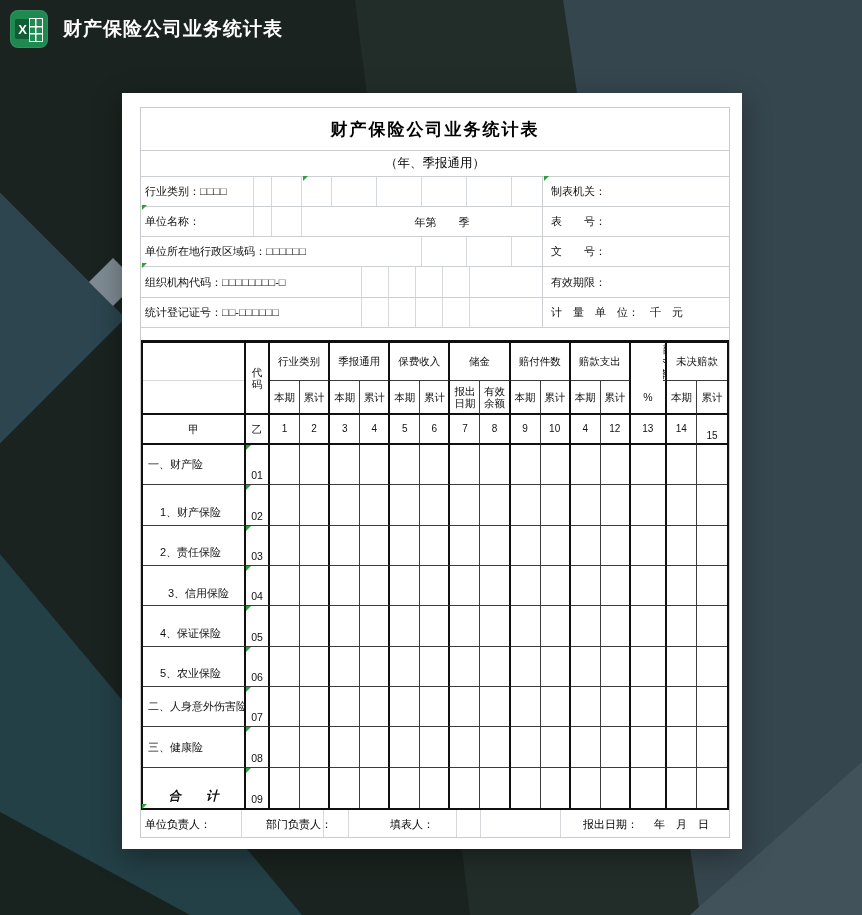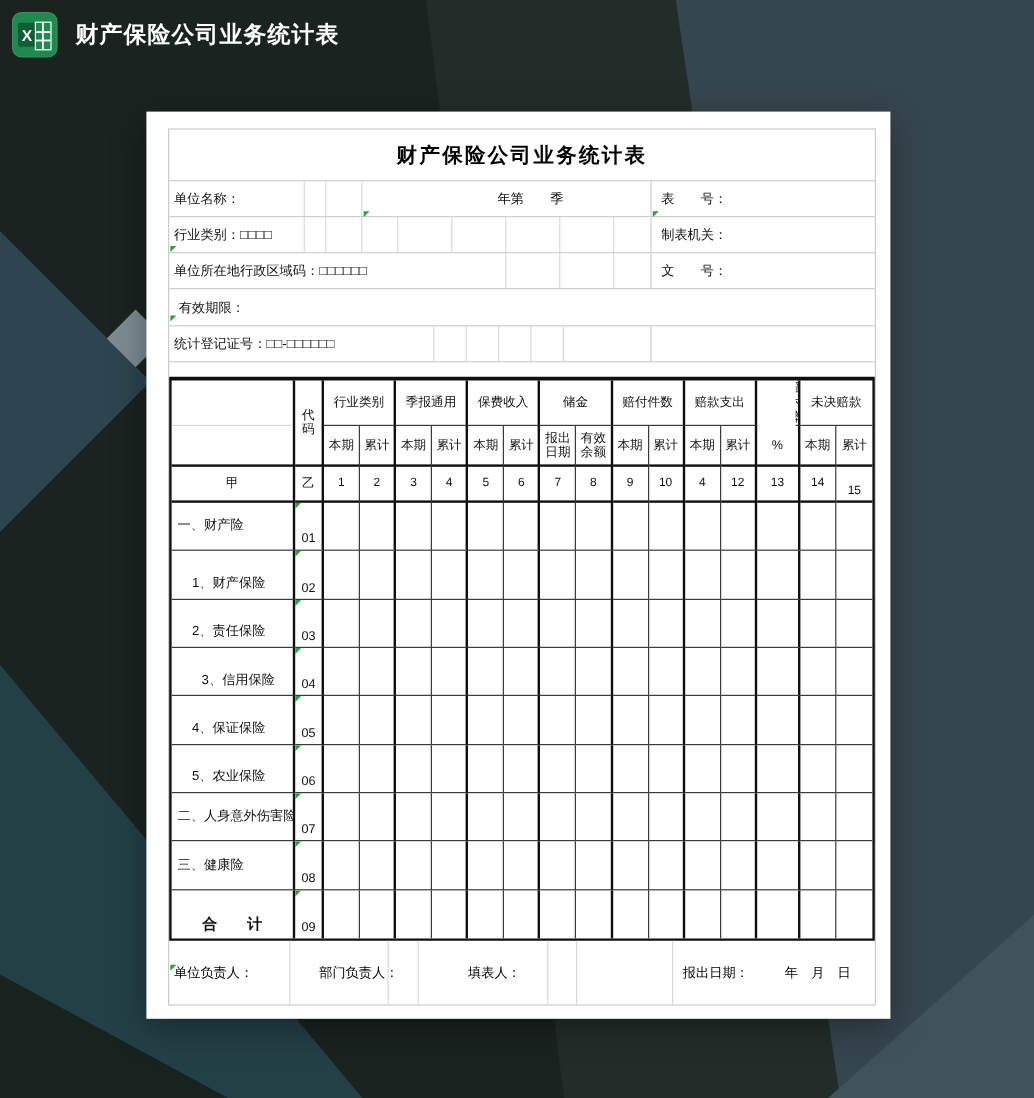--- a/index.html
+++ b/index.html
@@ -77,78 +77,90 @@
   <div class="xlicon">
     <div class="xl-x">X</div>
     <div class="xl-grid"></div>
   </div>
   <div class="apptitle">财产保险公司业务统计表</div>
 </div>
 
 <div class="paper">
   <div class="content" id="content">
     <div class="trow">财产保险公司业务统计表</div>
-
-    <div class="irow" style="height:29px">
-      <div class="ileft">
-        <span>单位名称：</span>
-        <i class="vdiv" style="left:112px"></i>
-          <i class="vdiv" style="left:130px"></i>
-          <i class="vdiv" style="left:160px"></i>
-        <span class="yq">年第　　季</span>
-      </div>
-      <div class="iright">
-          <span>表　　号：</span>
-        </div>
-    </div>
+    <div class="srow">（年、季报通用）</div>
 
     <div class="irow" style="height:29px">
       <div class="ileft">
         <span>行业类别：□□□□</span>
         <i class="vdiv" style="left:112px"></i>
           <i class="vdiv" style="left:130px"></i>
           <i class="vdiv" style="left:160px"></i>
         <i class="vdiv" style="left:190px"></i>
           <i class="vdiv" style="left:235px"></i>
           <i class="vdiv" style="left:280px"></i>
         <i class="vdiv" style="left:325px"></i>
           <i class="vdiv" style="left:370px"></i>
       </div>
       <div class="iright">
           <span>制表机关：</span>
         </div>
     </div>
 
     <div class="irow" style="height:29px">
       <div class="ileft">
+        <span>单位名称：</span>
+        <i class="vdiv" style="left:112px"></i>
+          <i class="vdiv" style="left:130px"></i>
+          <i class="vdiv" style="left:160px"></i>
+        <span class="yq">年第　　季</span>
+      </div>
+      <div class="iright">
+          <span>表　　号：</span>
+        </div>
+    </div>
+
+    <div class="irow" style="height:29px">
+      <div class="ileft">
         <span>单位所在地行政区域码：□□□□□□</span>
         <i class="vdiv" style="left:280px"></i>
           <i class="vdiv" style="left:325px"></i>
           <i class="vdiv" style="left:370px"></i>
       </div>
       <div class="iright">
           <span>文　　号：</span>
         </div>
     </div>
 
     <div class="irow" style="height:30px">
+      <div class="ileft">
+        <span>组织机构代码：□□□□□□□□-□</span>
+        <i class="vdiv" style="left:220px"></i>
+          <i class="vdiv" style="left:247px"></i>
+          <i class="vdiv" style="left:274px"></i>
+        <i class="vdiv" style="left:301px"></i>
+          <i class="vdiv" style="left:328px"></i>
+      </div>
       <div class="iright">
           <span>有效期限：</span>
         </div>
     </div>
 
     <div class="irow" style="height:29px">
       <div class="ileft">
         <span>统计登记证号：□□-□□□□□□</span>
         <i class="vdiv" style="left:220px"></i>
           <i class="vdiv" style="left:247px"></i>
           <i class="vdiv" style="left:274px"></i>
         <i class="vdiv" style="left:301px"></i>
           <i class="vdiv" style="left:328px"></i>
       </div>
+      <div class="iright">
+          <span>计　量　单　位：　千　元</span>
+        </div>
     </div>
 
     <div class="gaprow"></div>
 
     <div class="stats" id="stats">
         <div class="c hdr trk bb2" style="grid-area: 1 / 1 / 3;">
           <div class="corner-line"></div>
         </div>
         <div class="c hdr trk bb2" style="grid-area: 1 / 2 / 3; white-space: pre-line;">代
 码</div>
@@ -321,21 +333,21 @@
         <div class="c trk" style="grid-area: 11 / 8;"></div>
         <div class="c" style="grid-area: 11 / 9;"></div>
         <div class="c trk" style="grid-area: 11 / 10;"></div>
         <div class="c" style="grid-area: 11 / 11;"></div>
         <div class="c trk" style="grid-area: 11 / 12;"></div>
         <div class="c" style="grid-area: 11 / 13;"></div>
         <div class="c trk" style="grid-area: 11 / 14;"></div>
         <div class="c trk" style="grid-area: 11 / 15;"></div>
         <div class="c" style="grid-area: 11 / 16;"></div>
         <div class="c br0" style="grid-area: 11 / 17;"></div>
-        <div class="c rl trk bb0 total" style="grid-area: 12 / 1;">合　　计</div>
+        <div class="c rl trk bb0 total" style="grid-area: 12 / 1; font-style: italic;">合　　计</div>
         <div class="c cc trk bb0" style="grid-area: 12 / 2;">09<div class="mk"></div></div>
         <div class="c bb0" style="grid-area: 12 / 3;"></div>
         <div class="c bb0 trk" style="grid-area: 12 / 4;"></div>
         <div class="c bb0" style="grid-area: 12 / 5;"></div>
         <div class="c bb0 trk" style="grid-area: 12 / 6;"></div>
         <div class="c bb0" style="grid-area: 12 / 7;"></div>
         <div class="c bb0 trk" style="grid-area: 12 / 8;"></div>
         <div class="c bb0" style="grid-area: 12 / 9;"></div>
         <div class="c bb0 trk" style="grid-area: 12 / 10;"></div>
         <div class="c bb0" style="grid-area: 12 / 11;"></div>
@@ -350,21 +362,21 @@
     <div class="frow">
       <i class="vdiv" style="left:100px"></i>
         <i class="vdiv" style="left:182px"></i>
         <i class="vdiv" style="left:207px"></i>
       <i class="vdiv" style="left:315px"></i>
         <i class="vdiv" style="left:339px"></i>
         <i class="vdiv" style="left:419px"></i>
       <span class="fl" style="left:4px">单位负责人：</span>
       <span class="fl" style="left:125px">部门负责人：</span>
       <span class="fl" style="left:249px">填表人：</span>
-      <span class="fl" style="left:428px">报出日期：</span>
+      <span class="fl" style="left:442px">报出日期：</span>
       <span class="fl" style="left:513px">年　月　日</span>
     </div>
 
     <div class="mk abs" style="left:162px;top:68px"></div>
     <div class="mk abs" style="left:403px;top:68px"></div>
     <div class="mk abs" style="left:1px;top:97px"></div>
     <div class="mk abs" style="left:1px;top:155px"></div>
     <div class="mk abs" style="left:1px;top:696px"></div>
   </div>
 </div>

